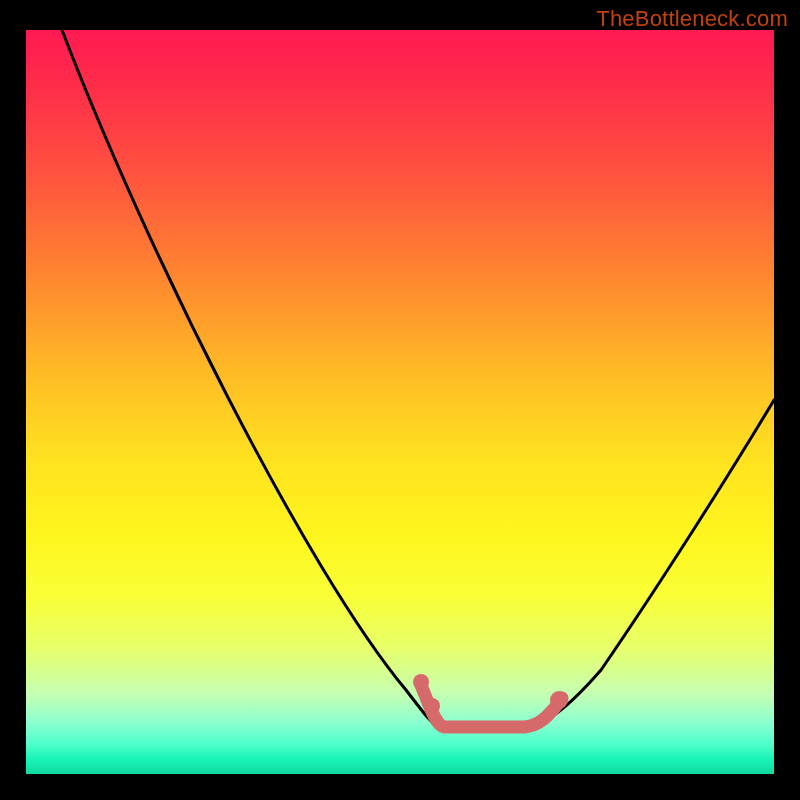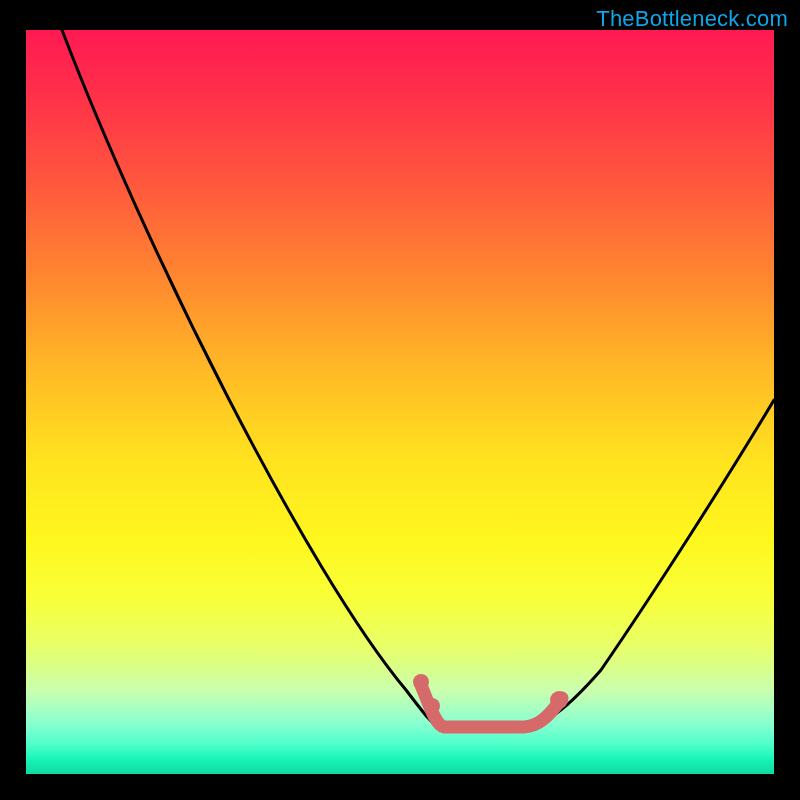--- a/index.html
+++ b/index.html
@@ -9,21 +9,21 @@
     width: 800px;
     height: 800px;
     background: #000;
   }
   .watermark {
     position: absolute;
     top: 6px;
     right: 12px;
     font-family: Arial, Helvetica, sans-serif;
     font-size: 22px;
-    color: #0ea5e9;
+    color: #c2410c;
     letter-spacing: 0.2px;
     z-index: 10;
   }
   .plot {
     position: absolute;
     left: 26px;
     top: 30px;
     width: 748px;
     height: 744px;
     overflow: hidden;

